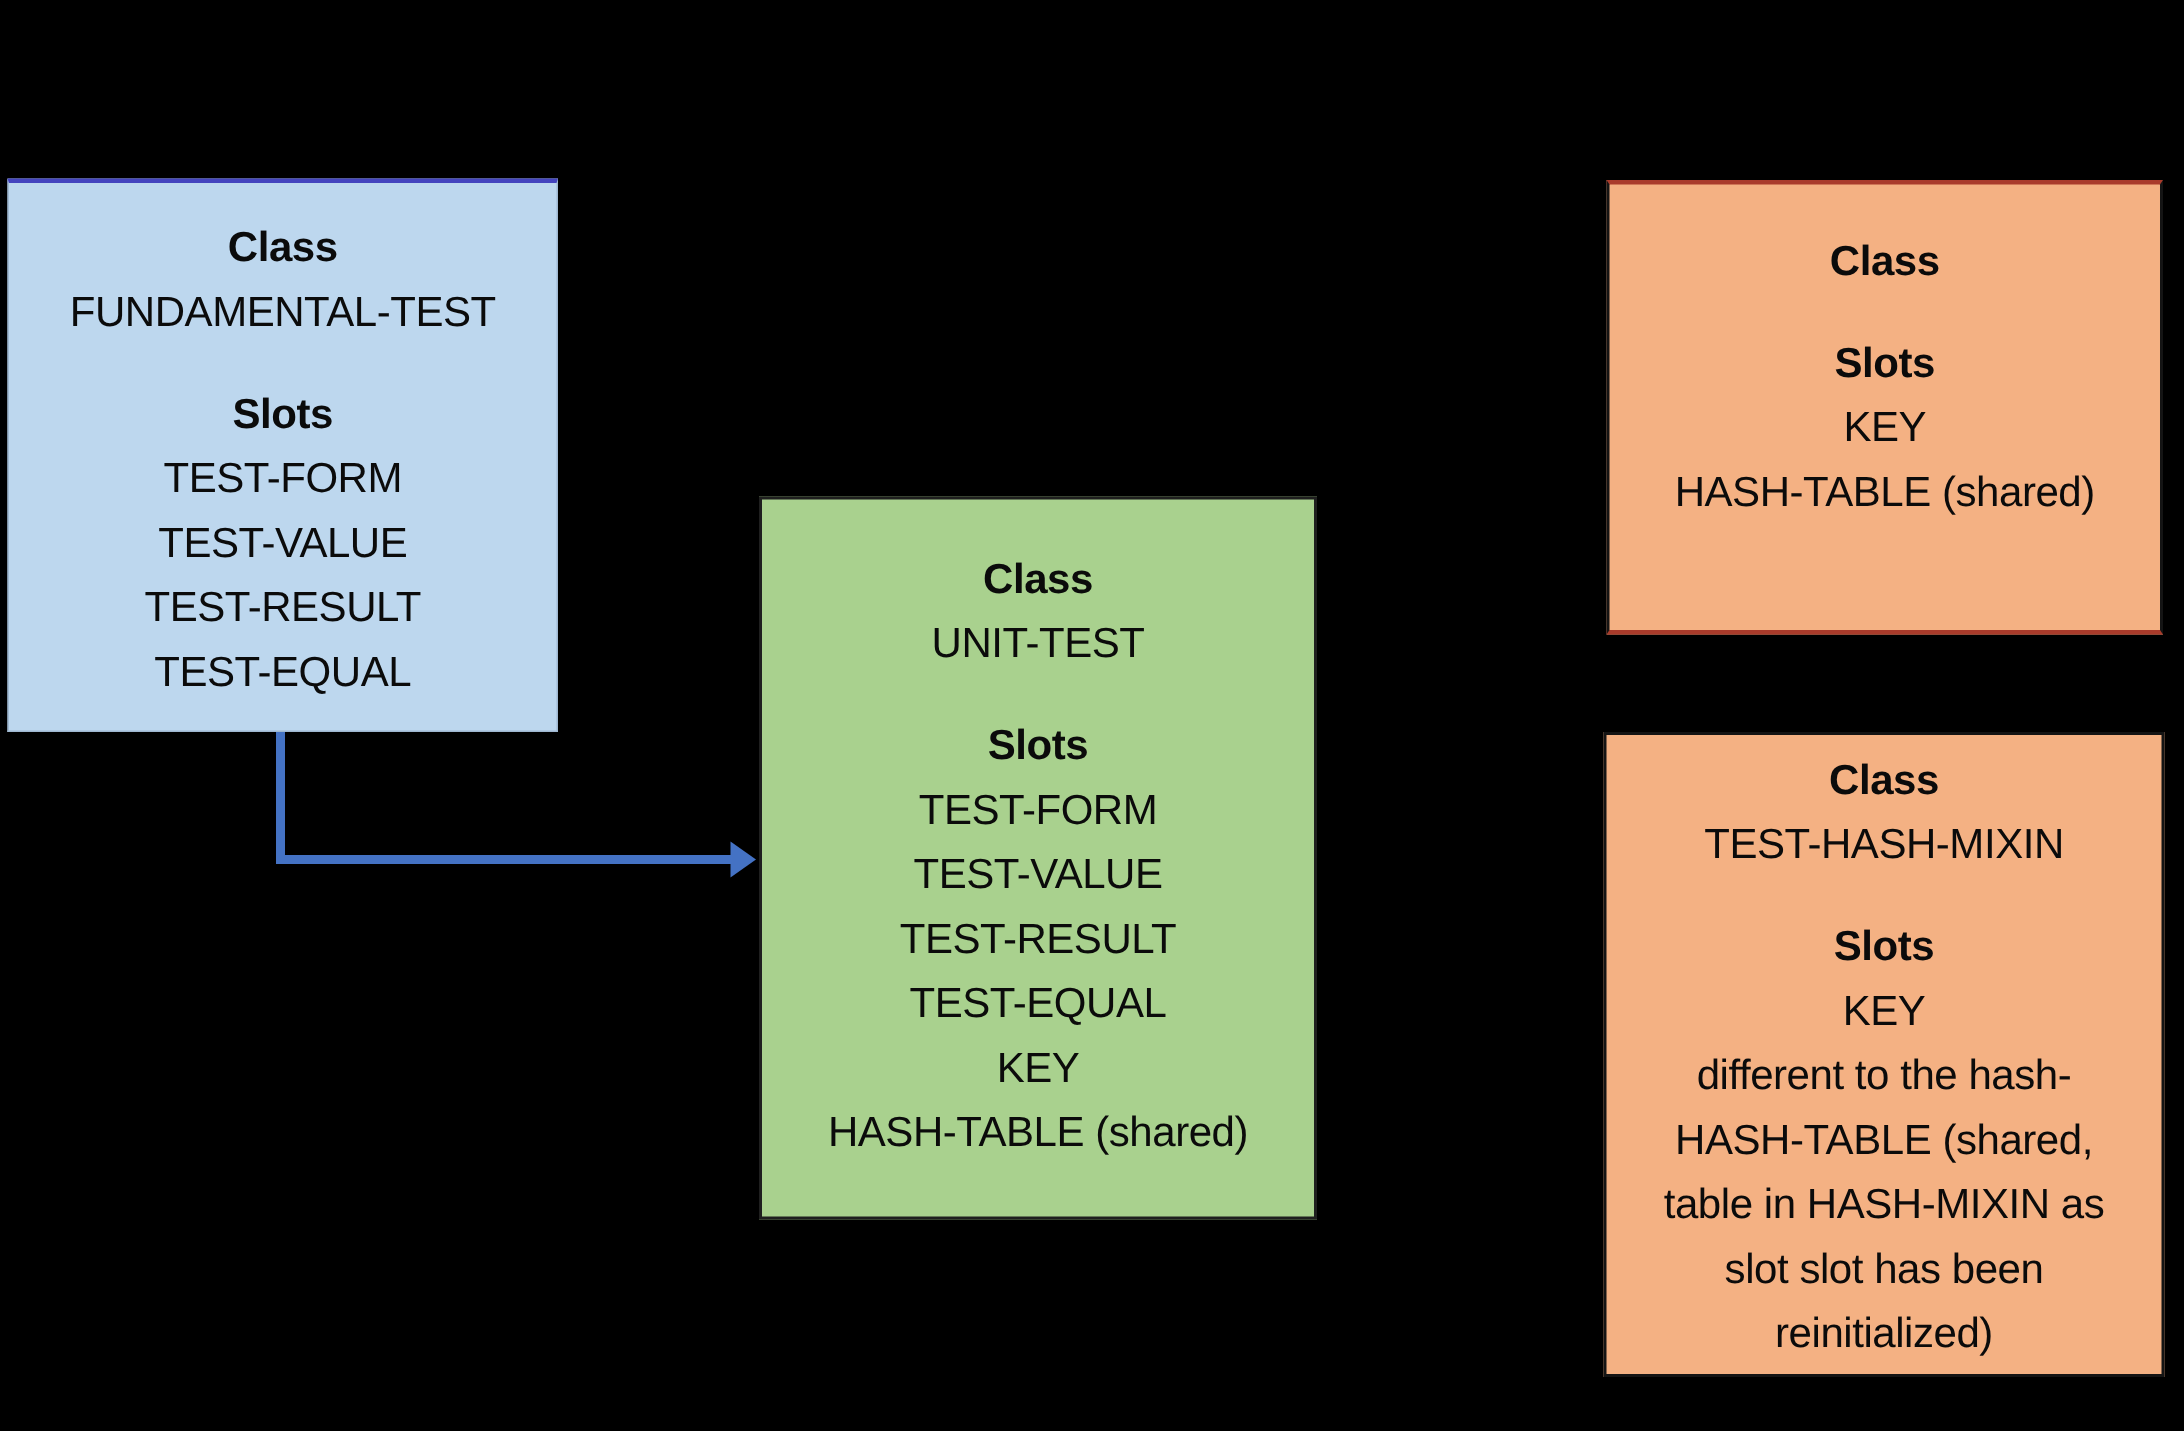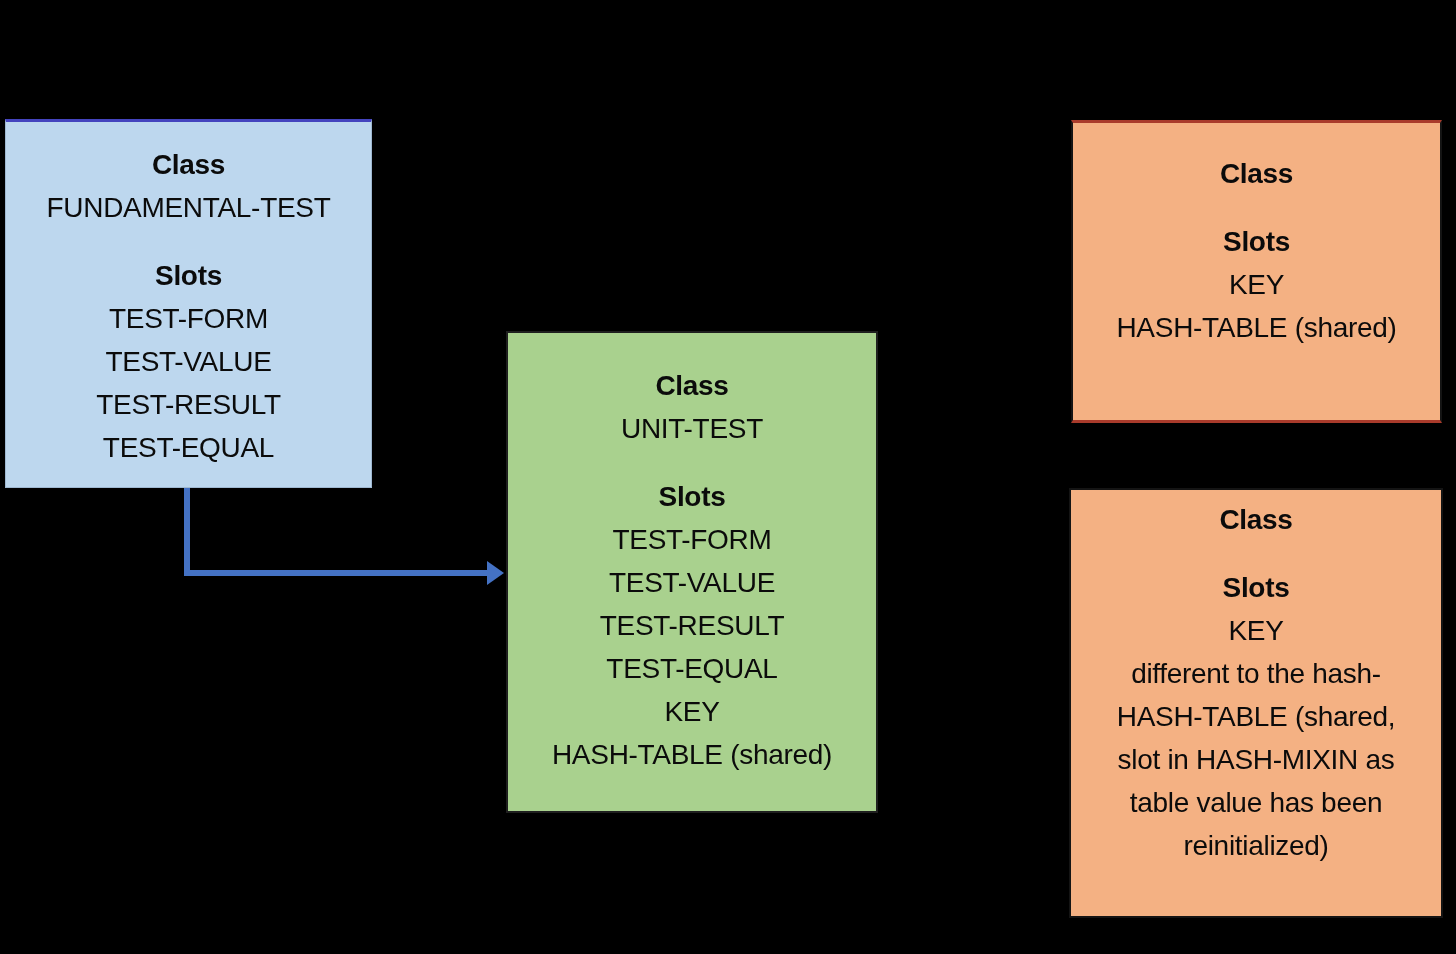--- a/index.html
+++ b/index.html
@@ -106,26 +106,27 @@
 
   <div class="class-box box-hash-mixin">
     <div class="line header">Class</div>
     <div class="line header slots-header">Slots</div>
     <div class="line">KEY</div>
     <div class="line">HASH-TABLE (shared)</div>
   </div>
 
   <div class="class-box box-test-hash-mixin">
     <div class="line header">Class</div>
+    <div class="line">TEST-HASH-MIXIN</div>
     <div class="line header slots-header">Slots</div>
     <div class="line">KEY</div>
     <div class="line">different to the hash-</div>
     <div class="line">HASH-TABLE (shared,</div>
-    <div class="line">slot in HASH-MIXIN as</div>
-    <div class="line">table value has been</div>
+    <div class="line">table in HASH-MIXIN as</div>
+    <div class="line">slot slot has been</div>
     <div class="line">reinitialized)</div>
   </div>
 
   <div class="arrow-seg arrow-vertical"></div>
   <div class="arrow-seg arrow-horizontal"></div>
   <div class="arrow-head"></div>
 
 </div>
 
 </body></html>

